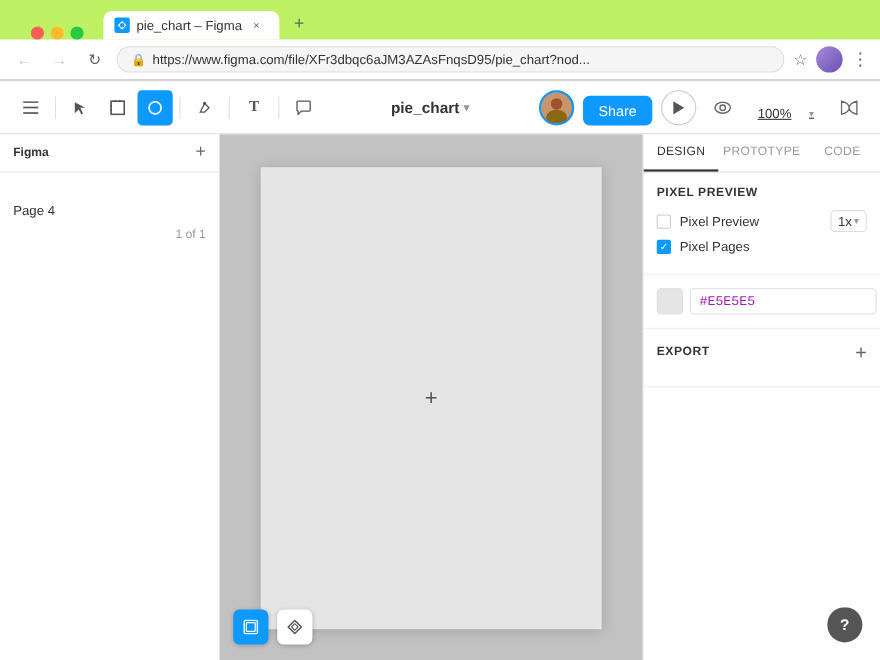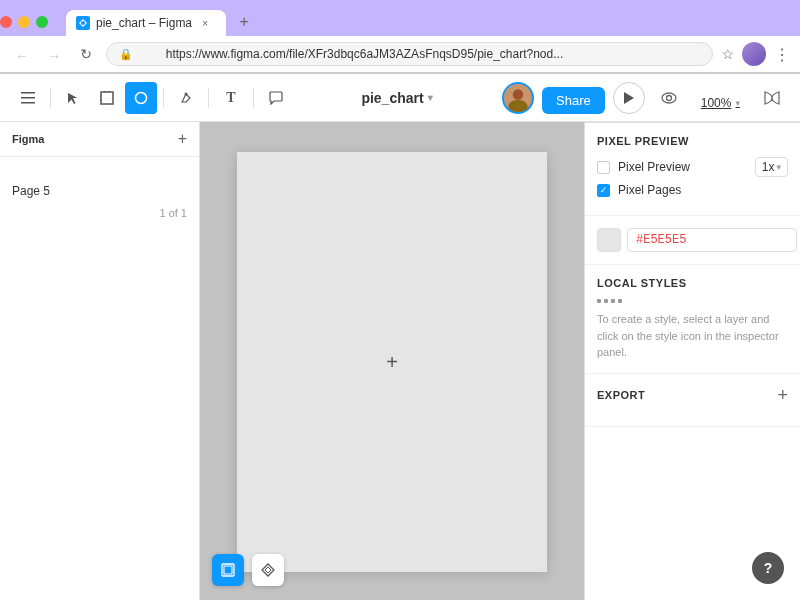--- a/index.html
+++ b/index.html
@@ -1,58 +1,58 @@
 <!DOCTYPE html>
 <html><head>
   <meta charset="utf-8">
   <style>
     * { box-sizing: border-box; margin: 0; padding: 0; }
     body { font-family: -apple-system, BlinkMacSystemFont, 'Segoe UI', sans-serif; font-size: 12px; background: #f0f0f0; width: 800px; height: 600px; overflow: hidden; }
 
     
     .browser-chrome { background: #e8e8e8; border-bottom: 1px solid #ccc; }
-    .title-bar { display: flex; align-items: center; padding: 8px 0 0; gap: 8px; background: #c4b5fd; }
+    .title-bar { display: flex; align-items: flex-end; padding: 8px 28px 0; gap: 8px; background: #bef264; }
     .traffic-lights { display: flex; gap: 6px; }
     .traffic-light { width: 12px; height: 12px; border-radius: 50%; }
     .tl-red { background: #ff5f57; }
     .tl-yellow { background: #ffbd2e; }
     .tl-green { background: #28ca41; }
     .tab-bar { display: flex; align-items: flex-end; margin-left: 10px; }
     .tab { display: flex; align-items: center; gap: 6px; padding: 6px 14px 6px 10px; background: white; border-radius: 8px 8px 0 0; font-size: 12px; color: #333; min-width: 160px; position: relative; }
     .tab-favicon { width: 14px; height: 14px; background: #0d99ff; border-radius: 2px; display: flex; align-items: center; justify-content: center; }
     .tab-favicon svg { width: 10px; height: 10px; }
     .tab-title { flex: 1; font-size: 12px; color: #333; }
     .tab-close { width: 14px; height: 14px; border-radius: 50%; display: flex; align-items: center; justify-content: center; cursor: pointer; font-size: 10px; color: #666; }
     .tab-new { width: 28px; height: 28px; display: flex; align-items: center; justify-content: center; font-size: 16px; color: #666; cursor: pointer; margin-left: 4px; }
 
     .address-bar { display: flex; align-items: center; gap: 8px; padding: 6px 10px; background: white; border-bottom: 1px solid #ccc; }
     .nav-btn { width: 24px; height: 24px; display: flex; align-items: center; justify-content: center; cursor: pointer; border-radius: 4px; color: #666; font-size: 14px; }
     .nav-btn.disabled { opacity: 0.4; cursor: default; }
     .url-bar { flex: 1; display: flex; align-items: center; background: #f5f5f5; border: 1px solid #ddd; border-radius: 20px; padding: 4px 12px; gap: 6px; font-size: 12px; color: #333; }
     .lock-icon { color: #555; font-size: 11px; }
-    .url-text { flex: 1; font-size: 12px; color: #333; overflow: hidden; text-overflow: ellipsis; white-space: nowrap; margin-left: 27px; }
+    .url-text { flex: 1; font-size: 12px; color: #333; overflow: hidden; text-overflow: ellipsis; white-space: nowrap; }
     .bookmark-icon { color: #666; font-size: 14px; cursor: pointer; }
     .more-btn { color: #666; font-size: 16px; cursor: pointer; }
 
     
     .app { display: flex; flex-direction: column; height: calc(600px - 72px); }
 
     
     .toolbar { background: white; border-bottom: 1px solid #e0e0e0; display: flex; align-items: center; padding: 0 12px; height: 48px; gap: 2px; }
     .toolbar-btn { width: 32px; height: 32px; display: flex; align-items: center; justify-content: center; border-radius: 4px; cursor: pointer; color: #333; font-size: 14px; }
     .toolbar-btn.active { background: #0d99ff; color: white; }
     .toolbar-divider { width: 1px; height: 20px; background: #e0e0e0; margin: 0 4px; }
     .toolbar-center { flex: 1; display: flex; align-items: center; justify-content: center; }
     .file-name { display: flex; align-items: center; gap: 4px; font-size: 14px; font-weight: 700; color: #333; cursor: pointer; }
     .file-name .chevron { font-size: 10px; color: #999; }
     .toolbar-right { display: flex; align-items: flex-end; gap: 8px; }
     .share-btn { background: #0d99ff; color: white; border: none; border-radius: 6px; padding: 6px 14px; font-size: 13px; font-weight: 500; cursor: pointer; }
     .play-btn { width: 32px; height: 32px; border-radius: 50%; border: 1.5px solid #ccc; display: flex; align-items: center; justify-content: center; cursor: pointer; color: #333; font-size: 12px; }
     .view-btn { width: 32px; height: 32px; display: flex; align-items: center; justify-content: center; cursor: pointer; color: #666; font-size: 16px; }
-    .zoom-btn { display: flex; align-items: center; gap: 4px; padding: 4px 8px; border-radius: 4px; cursor: pointer; font-size: 12px; color: #333; text-decoration: underline; }
+    .zoom-btn { display: flex; align-items: center; gap: 16px; padding: 4px 8px; border-radius: 4px; cursor: pointer; font-size: 12px; color: #333; text-decoration: underline; }
     .book-btn { width: 32px; height: 32px; display: flex; align-items: center; justify-content: center; cursor: pointer; color: #666; font-size: 16px; }
 
     
     .main { display: flex; flex: 1; overflow: hidden; }
 
     
     .left-panel { width: 200px; background: white; border-right: 1px solid #e0e0e0; display: flex; flex-direction: column; }
     .pages-header { display: flex; align-items: center; justify-content: space-between; padding: 8px 12px; border-bottom: 1px solid #e8e8e8; }
     .page-item { display: flex; align-items: center; justify-content: space-between; padding: 6px 12px; cursor: pointer; font-size: 12px; color: #333; }
     .page-item .page-num { font-size: 11px; color: #999; margin-top: 44px; }
@@ -80,21 +80,21 @@
     
     .pixel-preview-row { display: flex; align-items: center; gap: 8px; margin-bottom: 6px; }
     .checkbox { width: 13px; height: 13px; border: 1.5px solid #ccc; border-radius: 2px; display: flex; align-items: center; justify-content: center; cursor: pointer; flex-shrink: 0; }
     .checkbox.checked { background: #0d99ff; border-color: #0d99ff; color: white; font-size: 9px; }
     .checkbox-label { font-size: 12px; color: #333; }
     .pixel-preview-select { margin-left: auto; display: flex; align-items: center; gap: 2px; border: 1px solid #ddd; border-radius: 4px; padding: 2px 6px; font-size: 12px; cursor: pointer; color: #333; }
 
     
     .bg-row { display: flex; align-items: center; gap: 6px; }
     .color-swatch { width: 24px; height: 24px; border-radius: 4px; border: 1px solid #ddd; flex-shrink: 0; }
-    .color-input { flex: 1; border: 1px solid #e0e0e0; border-radius: 4px; padding: 4px 8px; font-size: 12px; color: #ef4444; font-family: 'Courier New', monospace; background: white; outline: none; }
+    .color-input { flex: 1; border: 1px solid #e0e0e0; border-radius: 4px; padding: 4px 8px; font-size: 12px; color: #a21caf; font-family: 'Courier New', monospace; background: white; outline: none; }
     .style-dot { width: 4px; height: 4px; background: #999; border-radius: 1px; }
     .local-styles-hint { font-size: 11px; color: #999; line-height: 1.5; margin-top: 6px; }
 
     
     .export-hint { font-size: 11px; color: #999; margin-top: 4px; }
 
     
     .help-btn { position: absolute; bottom: 16px; right: 16px; width: 32px; height: 32px; background: #555; border-radius: 50%; display: flex; align-items: center; justify-content: center; color: white; font-size: 14px; font-weight: bold; cursor: pointer; }
 
     
@@ -226,21 +226,21 @@
   </div>
 
   <div class="main">
 
     <div class="left-panel">
       <div class="pages-header">
         <span style="font-size:11px;font-weight:600;color:#333;">Figma</span>
         <span style="font-size:16px;color:#666;cursor:pointer;">+</span>
       </div>
       <div class="page-item">
-        <span>Page 5</span>
+        <span>Page 4</span>
         <span class="page-num">1 of 1</span>
       </div>
     </div>
 
     <div class="canvas" style="position:relative;">
       <div class="canvas-content">
         <span class="plus-cursor">+</span>
       </div>
       <div class="bottom-tools">
         <div class="bottom-tool-btn active">
@@ -257,20 +257,23 @@
               <line x1="7" y1="10" x2="4" y2="7" stroke="#555" stroke-width="1"></line>
               <line x1="4" y1="7" x2="7" y2="4" stroke="#555" stroke-width="1"></line>
             </svg>
         </div>
       </div>
     </div>
 
     <div class="right-panel">
 
       <div class="panel-tabs">
+        <div class="panel-tab active">DESIGN</div>
+        <div class="panel-tab">PROTOTYPE</div>
+        <div class="panel-tab">CODE</div>
       </div>
 
       <div class="panel-section">
         <div class="panel-section-header">
           <span class="section-title">PIXEL PREVIEW</span>
         </div>
         <div class="pixel-preview-row">
           <div class="checkbox"></div>
           <span class="checkbox-label">Pixel Preview</span>
           <div class="pixel-preview-select">
@@ -285,32 +288,20 @@
       </div>
 
       <div class="panel-section">
         <div class="bg-row">
           <div class="color-swatch" style="background:#E5E5E5;"></div>
           <input class="color-input" type="text" value="#E5E5E5" style="font-family: &quot;Courier New&quot;, monospace; font-size: 12px;">
 
         </div>
       </div>
 
-      <div class="panel-section">
-        <div class="panel-section-header">
-          <span class="section-title">LOCAL STYLES</span>
-        </div>
-        <div style="display:flex;gap:3px;margin-bottom:8px;">
-          <div class="style-dot"></div>
-          <div class="style-dot"></div>
-          <div class="style-dot"></div>
-          <div class="style-dot"></div>
-        </div>
-        <p class="local-styles-hint">To create a style, select a layer and click on the style icon in the inspector panel.</p>
-      </div>
 
       <div class="panel-section">
         <div class="panel-section-header">
           <span class="section-title">EXPORT</span>
           <span class="section-add">+</span>
         </div>
       </div>
     </div>
   </div>
 </div>

